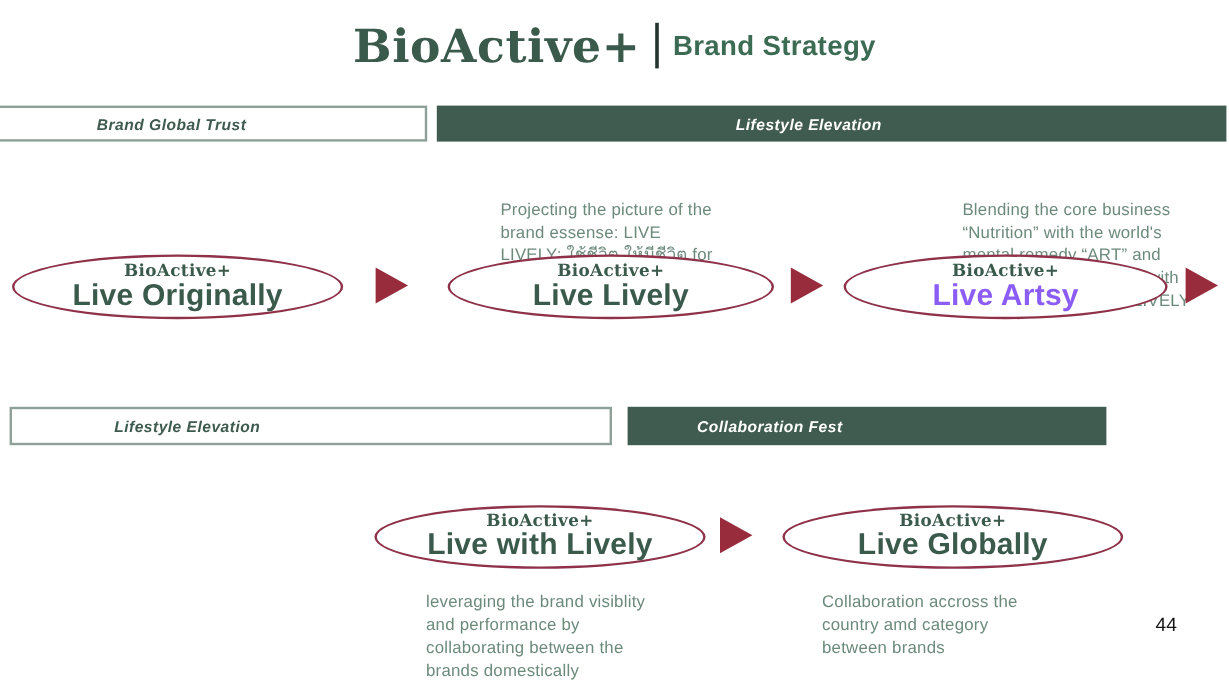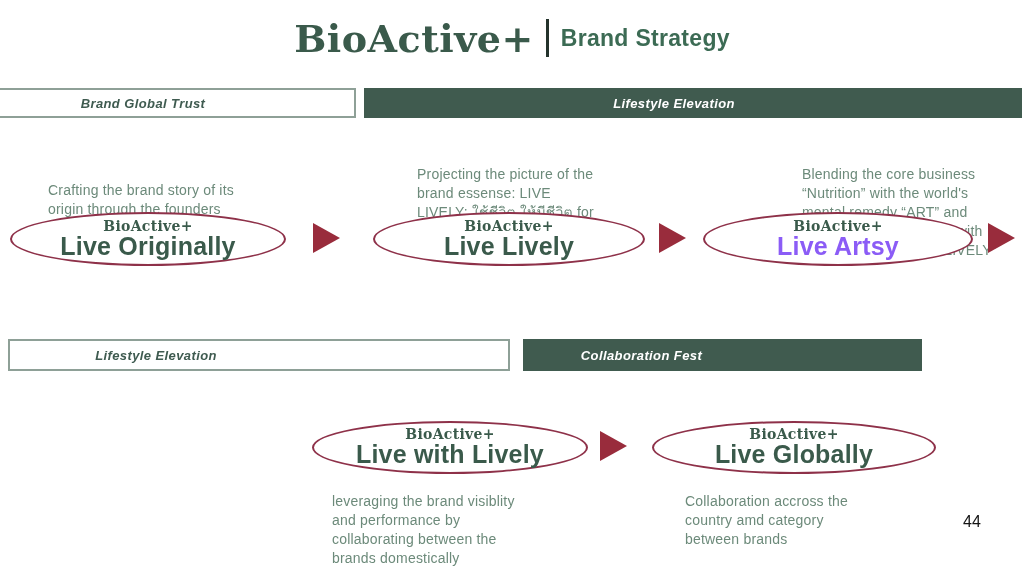--- a/index.html
+++ b/index.html
@@ -22,21 +22,21 @@
   .bar-r1-outline{left:-4px;top:88px;width:360px;padding-right:66px;}
   .bar-r1-filled{left:364px;top:88px;width:658px;padding-right:38px;}
   .bar-r2-outline{left:8px;top:339px;width:502px;height:32px;padding-right:206px;}
   .bar-r2-filled{left:523px;top:339px;width:399px;height:32px;padding-right:162px;}
   
   .caption{position:absolute;font-size:14px;line-height:1.35;color:#6c8a7a;
     letter-spacing:0.2px;}
   .cap1{left:48px;top:181px;width:200px;}
   .cap2{left:417px;top:165px;width:186px;}
   .cap3{left:766px;top:165px;width:196px;margin-left:36px;}
-  .cap4{left:332px;top:492px;width:196px;}
+  .cap4{left:355px;top:492px;width:196px;}
   .cap5{left:685px;top:492px;width:190px;}
   
   .ellipse{position:absolute;height:54px;border:2px solid #8e3149;border-radius:50%;
     background:#fff;display:flex;flex-direction:column;align-items:center;
     justify-content:center;box-sizing:border-box;}
   .ellipse .brand{font-family:"DejaVu Serif","Liberation Serif",serif;font-weight:bold;
     font-size:14px;color:#3a5a4b;line-height:1;letter-spacing:0.3px;}
   .ellipse .phrase{font-size:25px;font-weight:bold;color:#3a5a4b;line-height:1.05;
     letter-spacing:0.2px;}
   .ellipse .phrase.maroon{color:#8b5cf6;}
@@ -63,21 +63,20 @@
 
   <div class="header">
     <span class="logo">BioActive+</span>
     <span class="header-divider"></span>
     <span class="header-title">Brand Strategy</span>
   </div>
 
   <div class="bar bar-outline bar-r1-outline">Brand Global Trust</div>
   <div class="bar bar-filled bar-r1-filled">Lifestyle Elevation</div>
 
-  <div class="caption cap1">Crafting the brand story of its origin through the founders</div>
   <div class="caption cap2">Projecting the picture of the brand essense: LIVE LIVELY: ใช้ชีวิต ให้มีชีวิต for connectin the brand's heart to the following campaign</div>
   <div class="caption cap3">Blending the core business “Nutrition” with the world's mental remedy “ART” and “FASHION” to be linked with the brand heart “LIVE LIVELY”</div>
 
   <div class="ellipse el1">
     <span class="brand">BioActive+</span>
     <span class="phrase">Live Originally</span>
   </div>
   <div class="arrow ar1"></div>
 
   <div class="ellipse el2">

